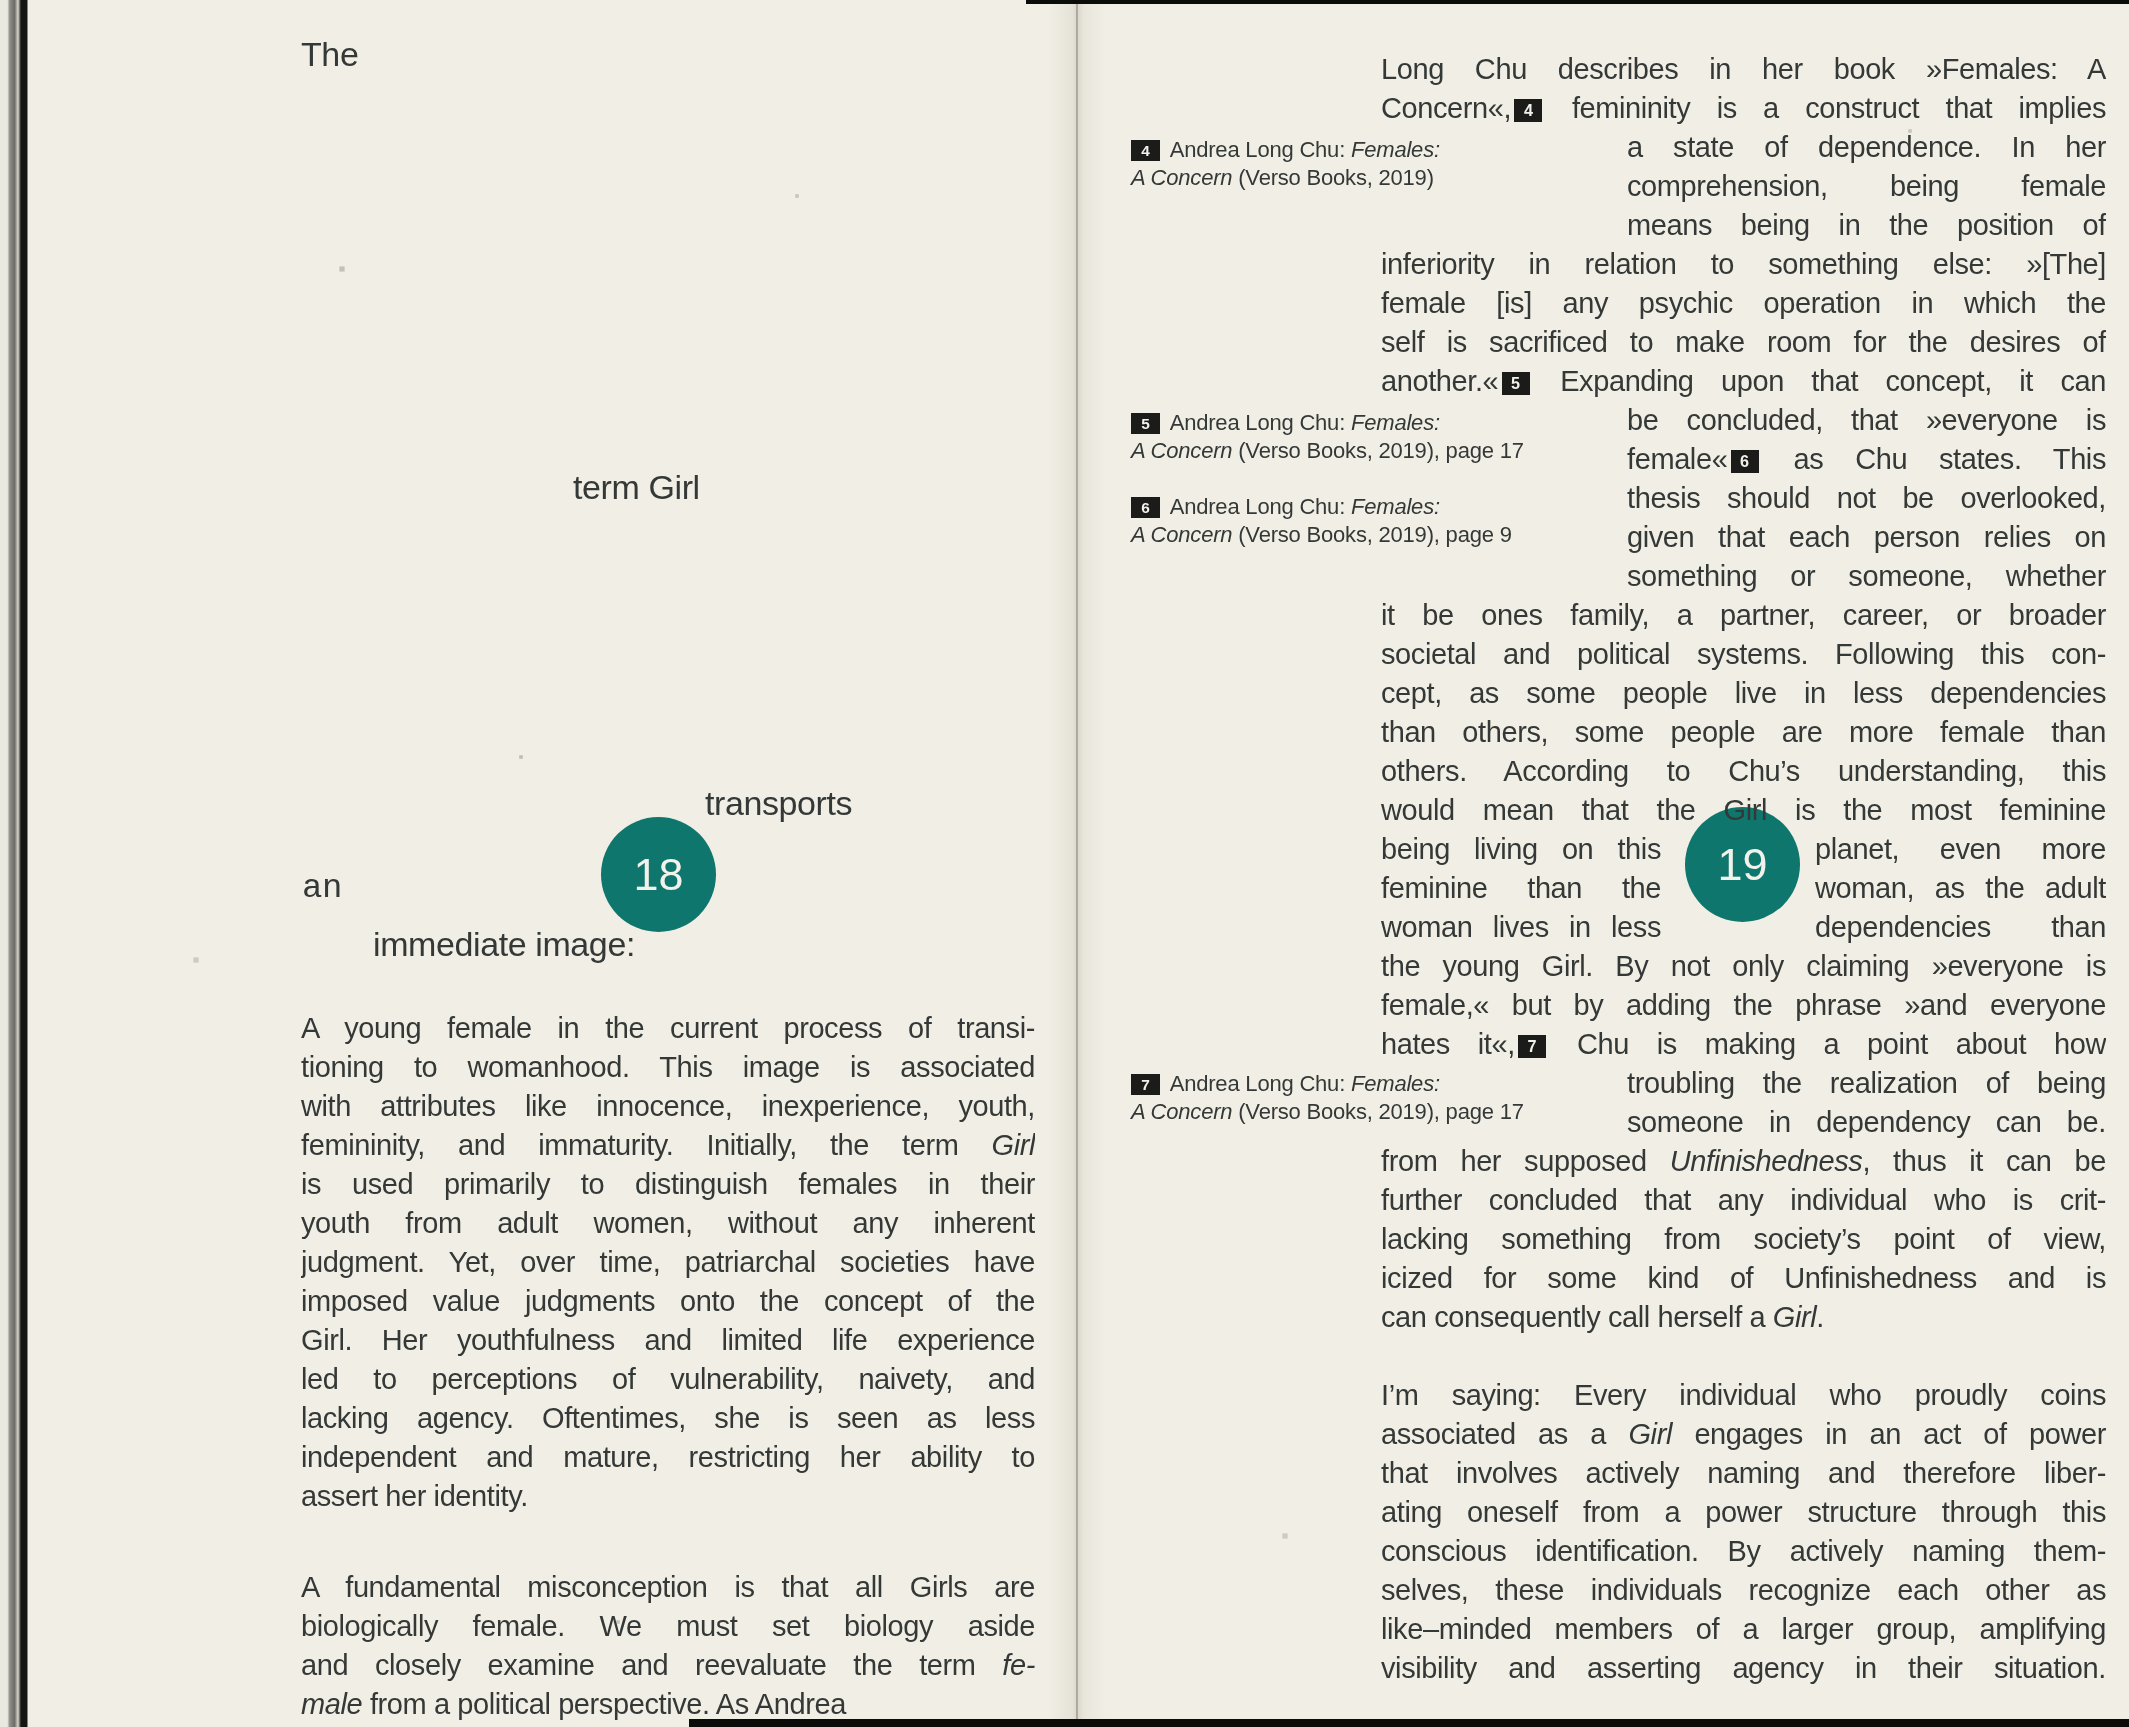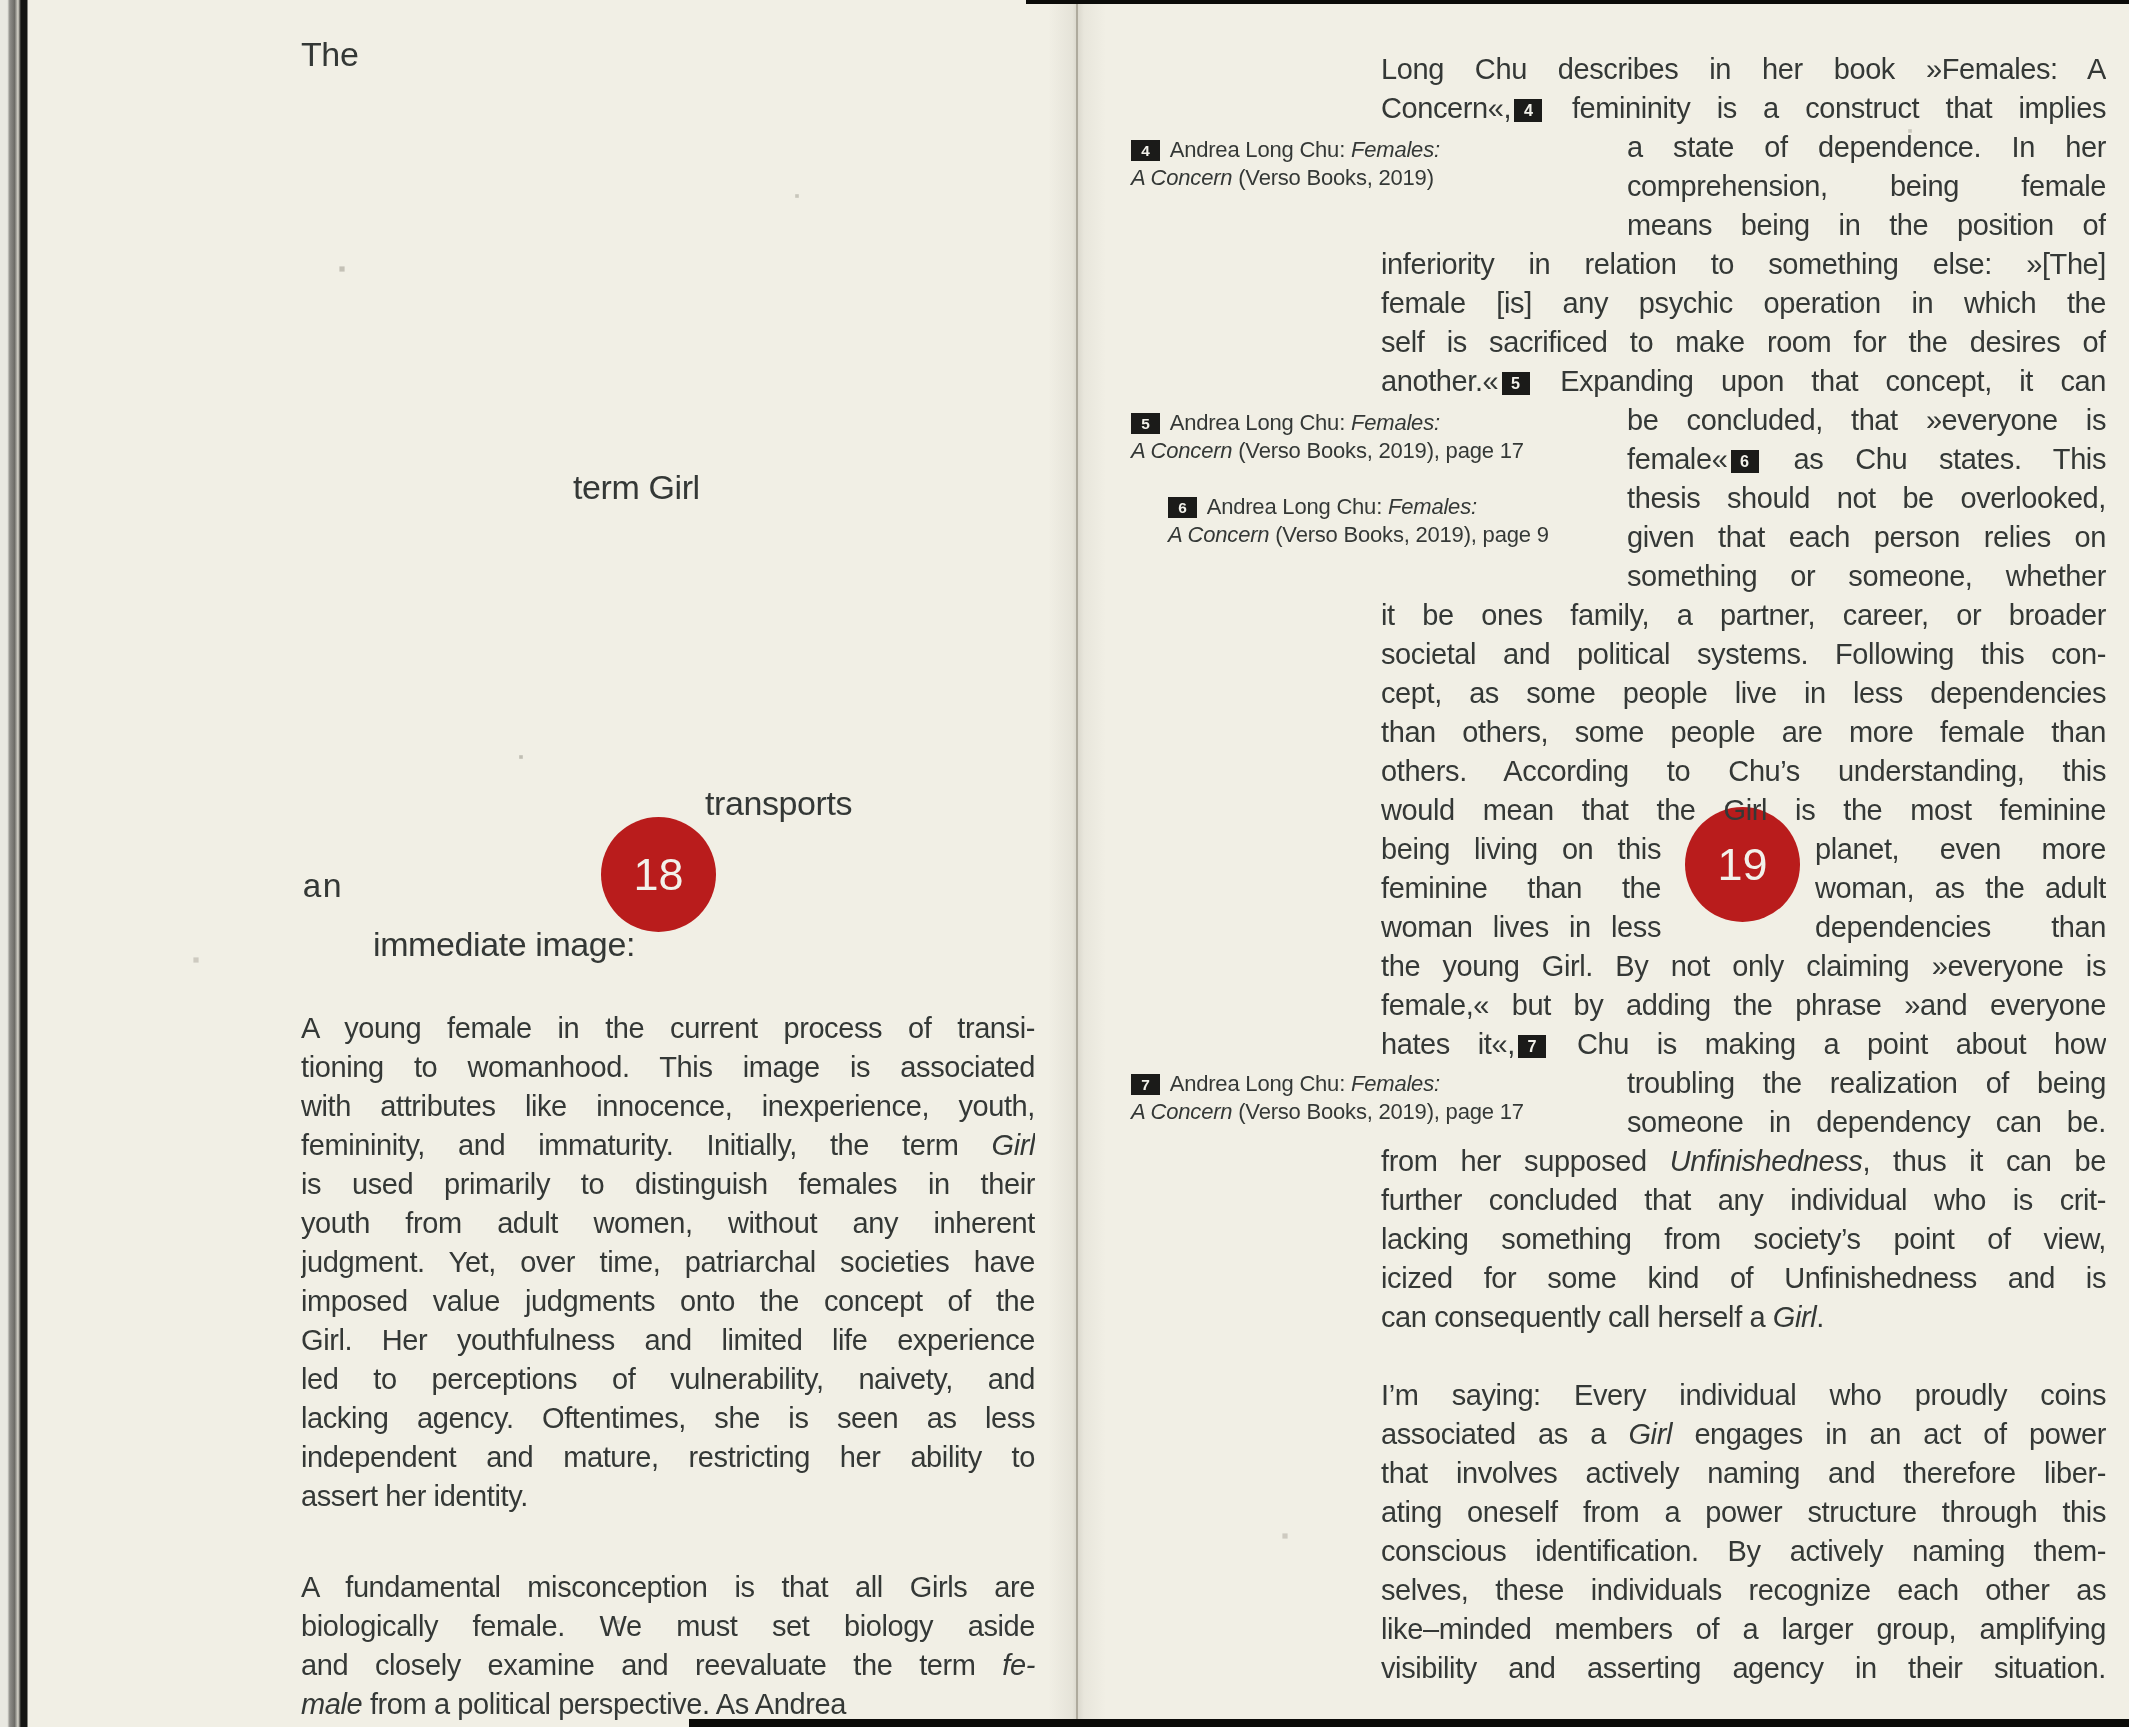--- a/index.html
+++ b/index.html
@@ -35,21 +35,21 @@
   .right-col .line.ind{padding-left:246px;}
   .line.split{display:flex;}
   .line.split .sl{display:block;width:280px;text-align:justify;text-align-last:justify;}
   .line.split .spc{display:block;width:154px;}
   .line.split .sr{display:block;flex:1;text-align:justify;text-align-last:justify;}
   .it{font-style:italic;}
   .mk{display:inline-block;width:28px;height:23px;line-height:23px;background:#1b1b19;color:#f2f1ea;
     font-size:16.2px;font-weight:bold;text-align:center;text-align-last:center;letter-spacing:0;
     vertical-align:1.6px;margin:0 3.2px;}
   
-  .pgcircle{position:absolute;width:115px;height:115px;border-radius:50%;background:#b91c1c;
+  .pgcircle{position:absolute;width:115px;height:115px;border-radius:50%;background:#0f766e;
     color:#f2f1ea;display:flex;align-items:center;justify-content:center;
     font-size:45px;letter-spacing:0;}
   
   .fn{position:absolute;left:1131px;width:426px;font-size:22px;letter-spacing:-0.2px;}
   .fn .fnline{height:28.4px;line-height:28.4px;white-space:nowrap;}
   .fnmk{display:inline-block;width:29px;height:21px;line-height:21px;background:#1b1b19;color:#f2f1ea;
     font-size:15.4px;font-weight:bold;text-align:center;vertical-align:0.8px;margin-right:9.7px;letter-spacing:0;}
 </style>
 </head>
 <body>
@@ -156,21 +156,21 @@
     </div>
 
   <div class="fn" style="top:136px;">
       <div class="fnline"><span class="fnmk">4</span><span>Andrea Long Chu: </span><span class="it">Females:</span></div>
       <div class="fnline"><span class="it">A Concern</span><span> (Verso Books, 2019)</span></div>
     </div>
   <div class="fn" style="top:409px;">
       <div class="fnline"><span class="fnmk">5</span><span>Andrea Long Chu: </span><span class="it">Females:</span></div>
       <div class="fnline"><span class="it">A Concern</span><span> (Verso Books, 2019), page 17</span></div>
     </div>
-  <div class="fn" style="top:493px;margin-left:37px;">
+  <div class="fn" style="top:493px;">
       <div class="fnline"><span class="fnmk">6</span><span>Andrea Long Chu: </span><span class="it">Females:</span></div>
       <div class="fnline"><span class="it">A Concern</span><span> (Verso Books, 2019), page 9</span></div>
     </div>
   <div class="fn" style="top:1070px;">
       <div class="fnline"><span class="fnmk">7</span><span>Andrea Long Chu: </span><span class="it">Females:</span></div>
       <div class="fnline"><span class="it">A Concern</span><span> (Verso Books, 2019), page 17</span></div>
     </div>
 
 </div>
 

